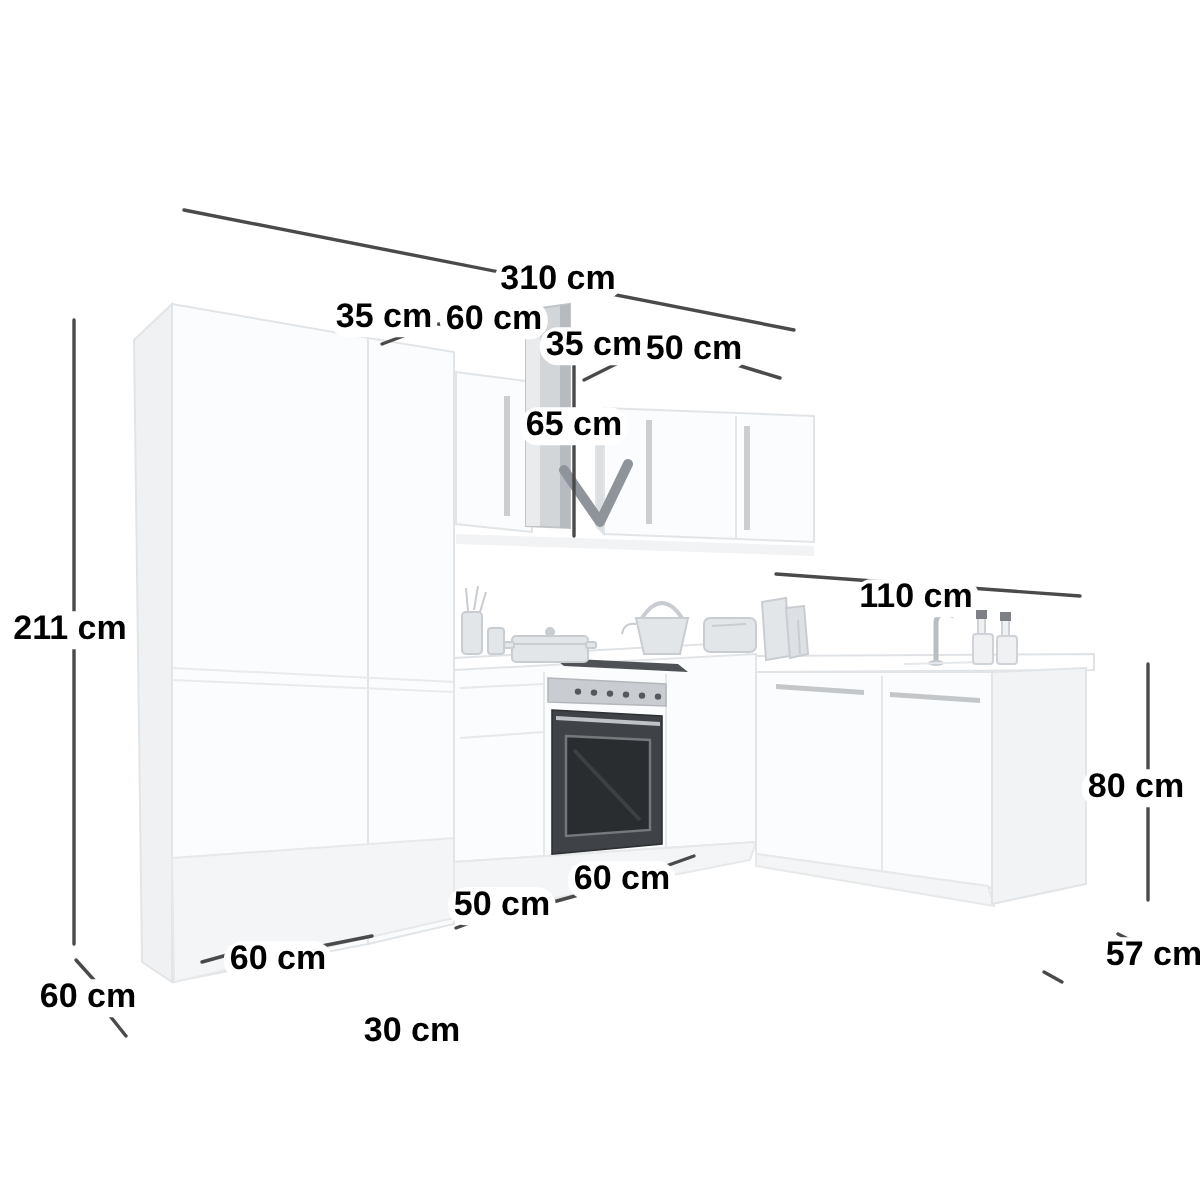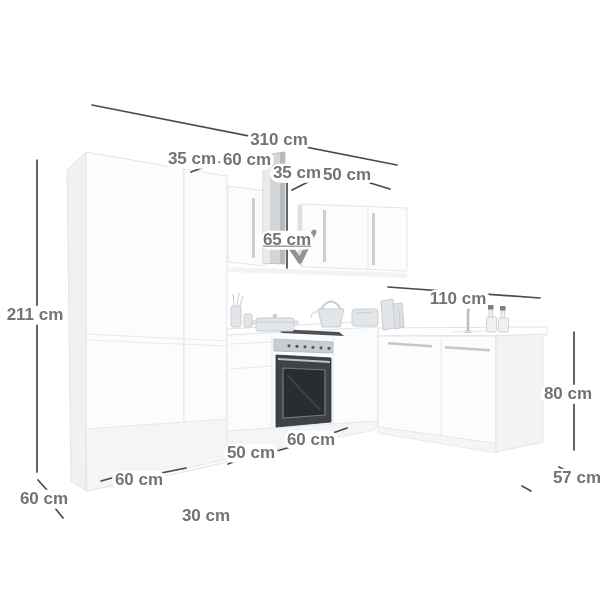--- a/index.html
+++ b/index.html
@@ -1,20 +1,20 @@
 <!DOCTYPE html>
 <html><head>
 <meta charset="utf-8">
 <style>
   html,body{margin:0;padding:0;background:#fff;}
   .stage{position:relative;width:600px;height:600px;background:#ffffff;overflow:hidden;
          font-family:"Liberation Sans",sans-serif;}
   .stage svg{position:absolute;left:0;top:0;}
   .dim-label{position:absolute;transform:translate(-50%,-50%);
-             font-size:17px;font-weight:600;color:#737373;line-height:1.1;
+             font-size:17px;font-weight:600;color:#000000;line-height:1.1;
              background:#ffffff;padding:0 3px;border-radius:9px;white-space:nowrap;}
 </style>
 </head>
 <body>
 
 <div class="stage">
 <svg width="600" height="600" viewBox="0 0 600 600">
 
   <g fill="#fbfcfd" stroke="#e2e5e7" stroke-width="1">
     <polygon points="67,170 86,152 86,491 71,481" fill="#eff1f3"></polygon>
@@ -153,21 +153,21 @@
     <line x1="522" y1="486" x2="531" y2="491"></line>
   </g>
 </svg>
 
 <div id="labels">
       <div class="dim-label" style="left: 279px; top: 140px;">310 cm</div>
       <div class="dim-label" style="left: 192px; top: 159px;">35 cm</div>
       <div class="dim-label" style="left: 247px; top: 160px;">60 cm</div>
       <div class="dim-label" style="left: 297px; top: 173px;">35 cm</div>
       <div class="dim-label" style="left: 347px; top: 175px;">50 cm</div>
-      <div class="dim-label" style="left: 287px; top: 240px; text-decoration: underline;">65 cm</div>
+      <div class="dim-label" style="left: 287px; top: 213px;">65 cm</div>
       <div class="dim-label" style="left: 458px; top: 299px;">110 cm</div>
       <div class="dim-label" style="left: 35px; top: 315px;">211 cm</div>
       <div class="dim-label" style="left: 568px; top: 394px;">80 cm</div>
       <div class="dim-label" style="left: 311px; top: 440px;">60 cm</div>
       <div class="dim-label" style="left: 251px; top: 453px;">50 cm</div>
       <div class="dim-label" style="left: 206px; top: 476px; margin-top: 40px;">30 cm</div>
       <div class="dim-label" style="left: 139px; top: 480px;">60 cm</div>
       <div class="dim-label" style="left: 44px; top: 499px;">60 cm</div>
       <div class="dim-label" style="left: 550px; top: 478px; margin-left: 27px;">57 cm</div>
     </div>

